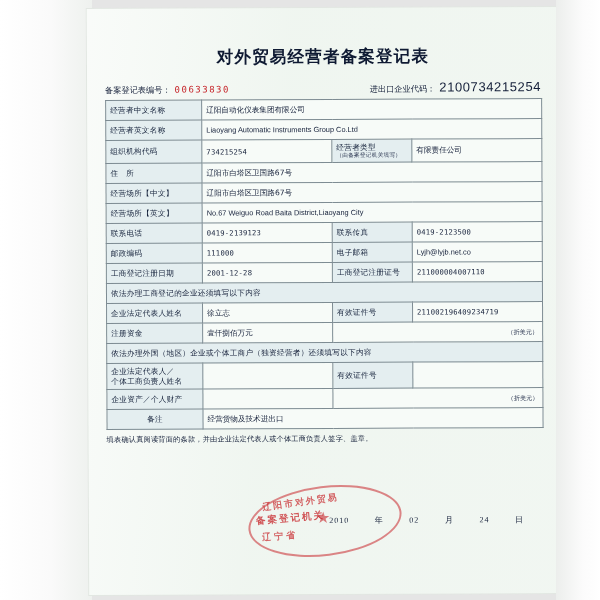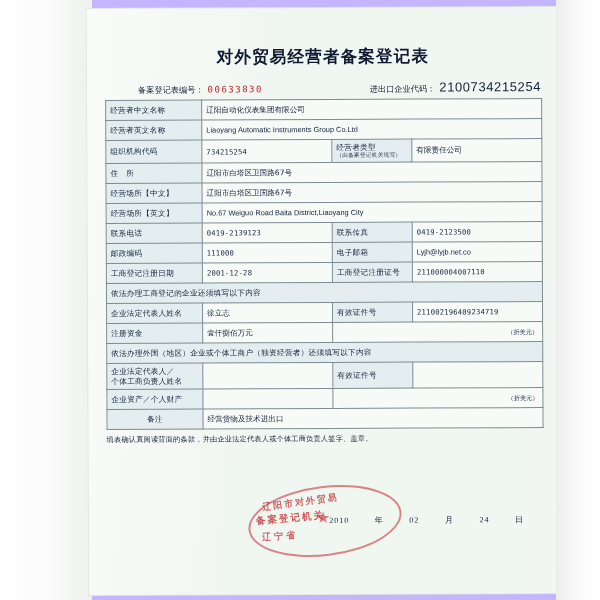--- a/index.html
+++ b/index.html
@@ -8,21 +8,21 @@
     width: 600px;
     height: 600px;
     background: #ffffff;
     font-family: "DejaVu Sans", "Liberation Sans", sans-serif;
   }
   #page {
     position: relative;
     width: 600px;
     height: 600px;
     overflow: hidden;
-    background: #c4b5fd;
+    background: #e5e5e5;
   }
   
   #paper {
     position: absolute;
     left: 88px;
     top: 8px;
     width: 470px;
     height: 586px;
     background: #f2f7f2;
     box-shadow: 0 0 0 1px #e2e7e2;
@@ -67,21 +67,21 @@
     color: #0f1a33;
   }
 
   .subrow {
     margin-top: 12px;
     display: flex;
     align-items: baseline;
     font-size: 8.2px;
     padding: 0 6px;
   }
-  .subrow .lbl { white-space: nowrap; margin-left: 33px; }
+  .subrow .lbl { white-space: nowrap; }
   .subrow .num {
     color: #c6262b;
     font-family: "DejaVu Sans Mono", "Liberation Mono", monospace;
     letter-spacing: 1.5px;
     font-size: 9px;
     margin-left: 4px;
   }
   .subrow .spacer { flex: 1; }
   .subrow .num2 {
     font-family: Liberation Sans, sans-serif;

